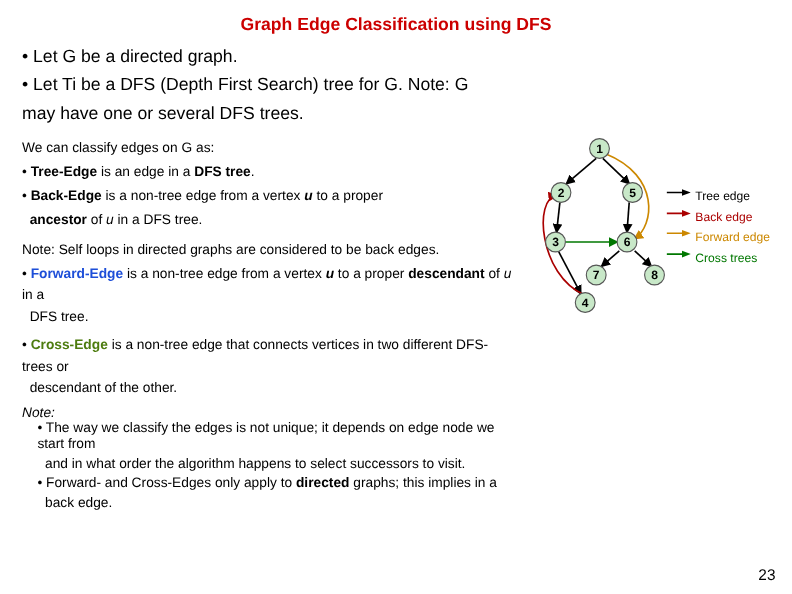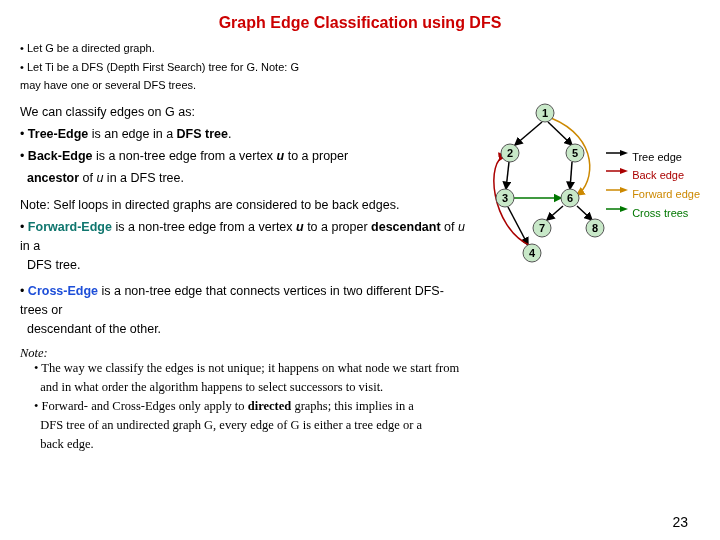--- a/index.html
+++ b/index.html
@@ -20,21 +20,21 @@
       position: relative;
     }
     h1 {
       text-align: center;
       color: #c00;
       font-size: 16px;
       font-weight: bold;
       margin-bottom: 8px;
     }
     .intro {
-      font-size: 11px;
+      font-size: 16px;
       line-height: 1.5;
       margin-bottom: 4px;
     }
     .intro p { margin-bottom: 2px; }
     .main-content {
       display: flex;
       gap: 10px;
     }
     .text-col {
       flex: 1;
@@ -57,33 +57,32 @@
     }
     .section {
       font-size: 12.5px;
       line-height: 1.55;
       margin-bottom: 6px;
     }
     .note-section {
       font-style: italic;
       font-size: 12.5px;
       margin-top: 6px;
-      font-family: Liberation Serif, serif;
     }
     .note-section .note-items {
       font-style: normal;
       margin-left: 14px;
     }
     .note-section .note-items p {
       margin-bottom: 4px;
     }
     .page-num {
       position: absolute;
       bottom: 10px;
-      right: 32px;
+      right: 15px;
       font-size: 14px;
     }
 
     
     .legend {
       position: absolute;
       top: 10px;
       right: 2px;
       font-size: 11px;
       line-height: 1.7;
@@ -123,43 +122,42 @@
         <p>
           <span style="color:#000;text-align:right;">• <strong>Back-Edge</strong> is a non-tree edge from a vertex <em><strong>u</strong></em> to a proper</span>
         </p>
         <p>&nbsp;&nbsp;<span style="color:#000;"><strong>ancestor</strong> of <em>u</em> in a DFS tree.</span></p>
       </div>
 
       <p class="note-selfloop">Note: Self loops in directed graphs are considered to be back edges.</p>
 
       <div class="section">
         <p>
-          • <strong style="color:#0f766e;">Forward-Edge</strong> is a non-tree edge from a vertex <em><strong>u</strong></em> to a proper <strong>descendant</strong> of <em>u</em> in a
+          • <strong style="color:#1d4ed8;">Forward-Edge</strong> is a non-tree edge from a vertex <em><strong>u</strong></em> to a proper <strong>descendant</strong> of <em>u</em> in a
         </p>
         <p>&nbsp;&nbsp;DFS tree.</p>
       </div>
 
       <div class="section">
         <p>
-          • <strong style="color:#1d4ed8;">Cross-Edge</strong> is a non-tree edge that connects vertices in two different DFS-trees or
+          • <strong style="color:#4d7c0f;">Cross-Edge</strong> is a non-tree edge that connects vertices in two different DFS-trees or
         </p>
         <p>&nbsp;&nbsp;descendant of the other.</p>
       </div>
 
       <div class="note-section">
         <span>Note:</span>
         <div class="note-items">
           <p>
-            • The way we classify the edges is not unique; it happens on what node we start from
+            • The way we classify the edges is not unique; it depends on edge node we start from
           </p>
           <p>&nbsp;&nbsp;and in what order the algorithm happens to select successors to visit.</p>
           <p>
             • Forward- and Cross-Edges only apply to <strong>directed</strong> graphs; this implies in a
           </p>
-          <p>&nbsp;&nbsp;DFS tree of an undirected graph G, every edge of G is either a tree edge or a</p>
           <p>&nbsp;&nbsp;back edge.</p>
         </div>
       </div>
     </div>
 
     <div class="graph-col" style="position:relative;height:170px;">
 
       <div class="legend" style="top:50px;right:0px;">
         <div class="legend-item">
           <svg width="22" height="10">

